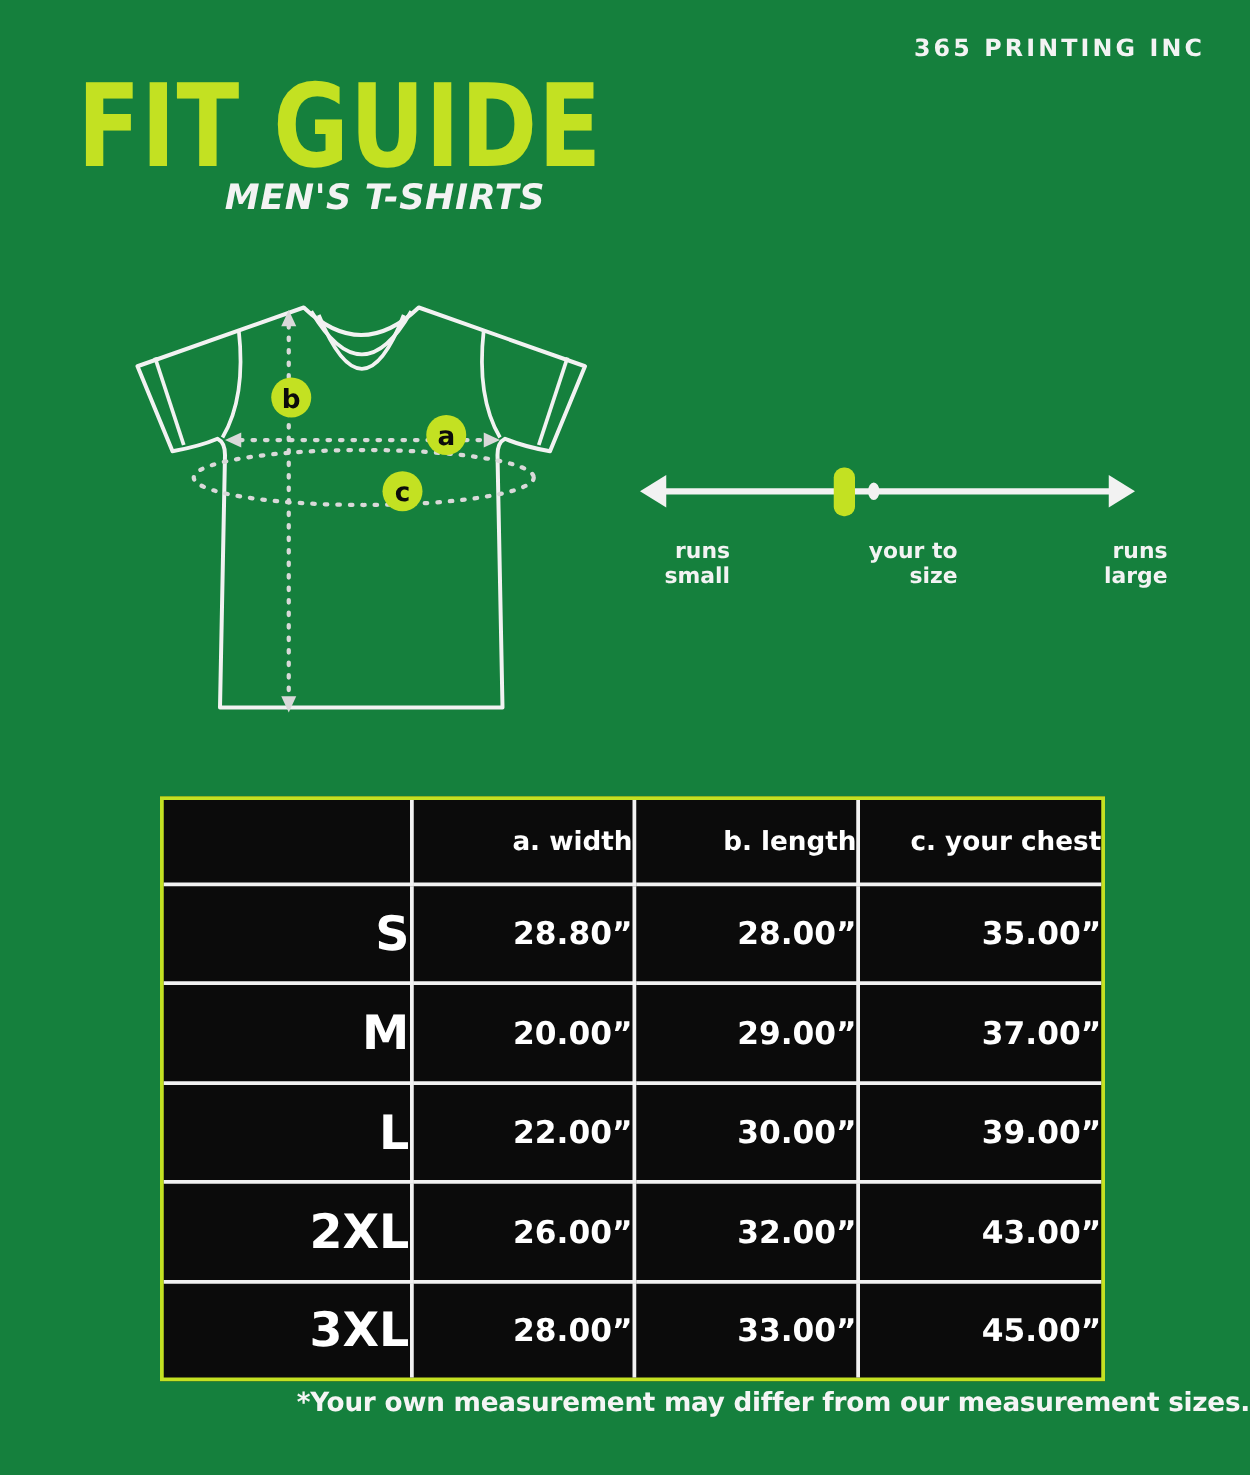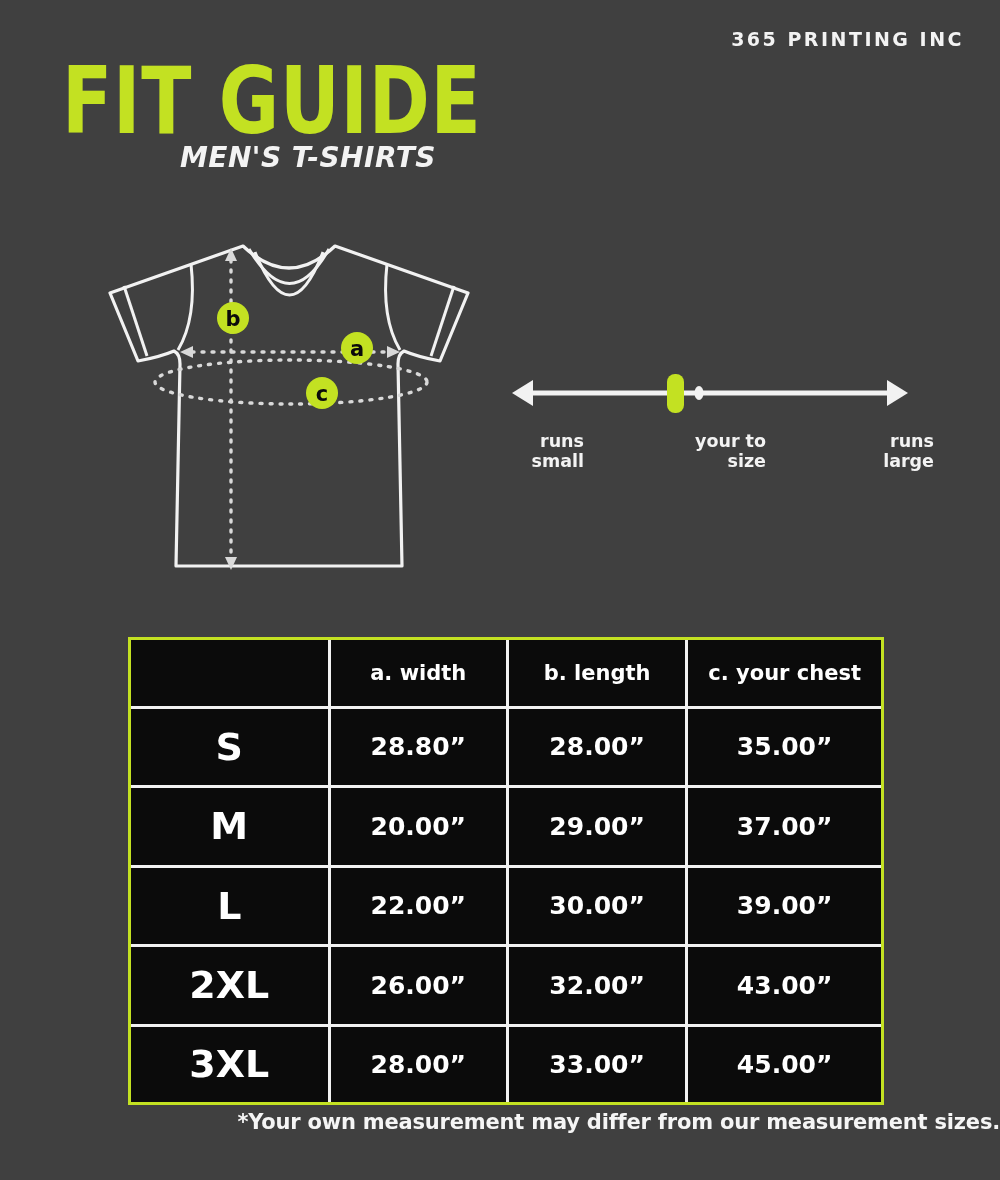--- a/index.html
+++ b/index.html
@@ -1,20 +1,20 @@
 <!DOCTYPE html>
 <html style="--accent: #c3e122;"><head>
 <meta charset="utf-8">
 <style>
   * { margin:0; padding:0; box-sizing:border-box; }
   html,body { background:#000; }
   body { font-family:"DejaVu Sans", sans-serif; }
   .page {
     position:relative; width:1000px; height:1180px;
-    background:#404040; overflow:hidden; color:#fff;
+    background:#15803d; overflow:hidden; color:#fff;
     font-weight:bold;
   }
   .brand {
     position:absolute; top:28px; right:36px;
     font-size:19px; letter-spacing:2.5px; color:#f3f3f3;
   }
   .title {
     position:absolute; left:62px; top:56px;
     font-size:92px; line-height:1; color:var(--accent);
     transform:scaleX(0.8); transform-origin:left top;
@@ -34,21 +34,21 @@
   .scale-label.center { left:646px; width:120px; }
   .scale-label.right  { left:828px; width:106px; }
 
   .size-table-wrap {
     position:absolute; left:128px; top:637px; width:756px; height:468px;
     border:3px solid var(--accent); background:#0b0b0b;
   }
   table.size-table { width:100%; height:100%; border-collapse:collapse; }
   table.size-table td, table.size-table th {
     border-right:3px solid #f2f2f2; border-bottom:3px solid #f2f2f2;
-    text-align:center; vertical-align:middle; color:#fff; font-weight:bold;
+    text-align:right; vertical-align:middle; color:#fff; font-weight:bold;
     padding:0;
   }
   table.size-table tr > *:last-child { border-right:none; }
   table.size-table tr:last-child > * { border-bottom:none; }
   table.size-table col.c-size  { width:26.4%; }
   table.size-table col.c-width { width:23.8%; }
   table.size-table col.c-len   { width:23.9%; }
   table.size-table col.c-chest { width:25.9%; }
   table.size-table tr.head { height:67px; }
   table.size-table tr.head th { font-size:21px; }

